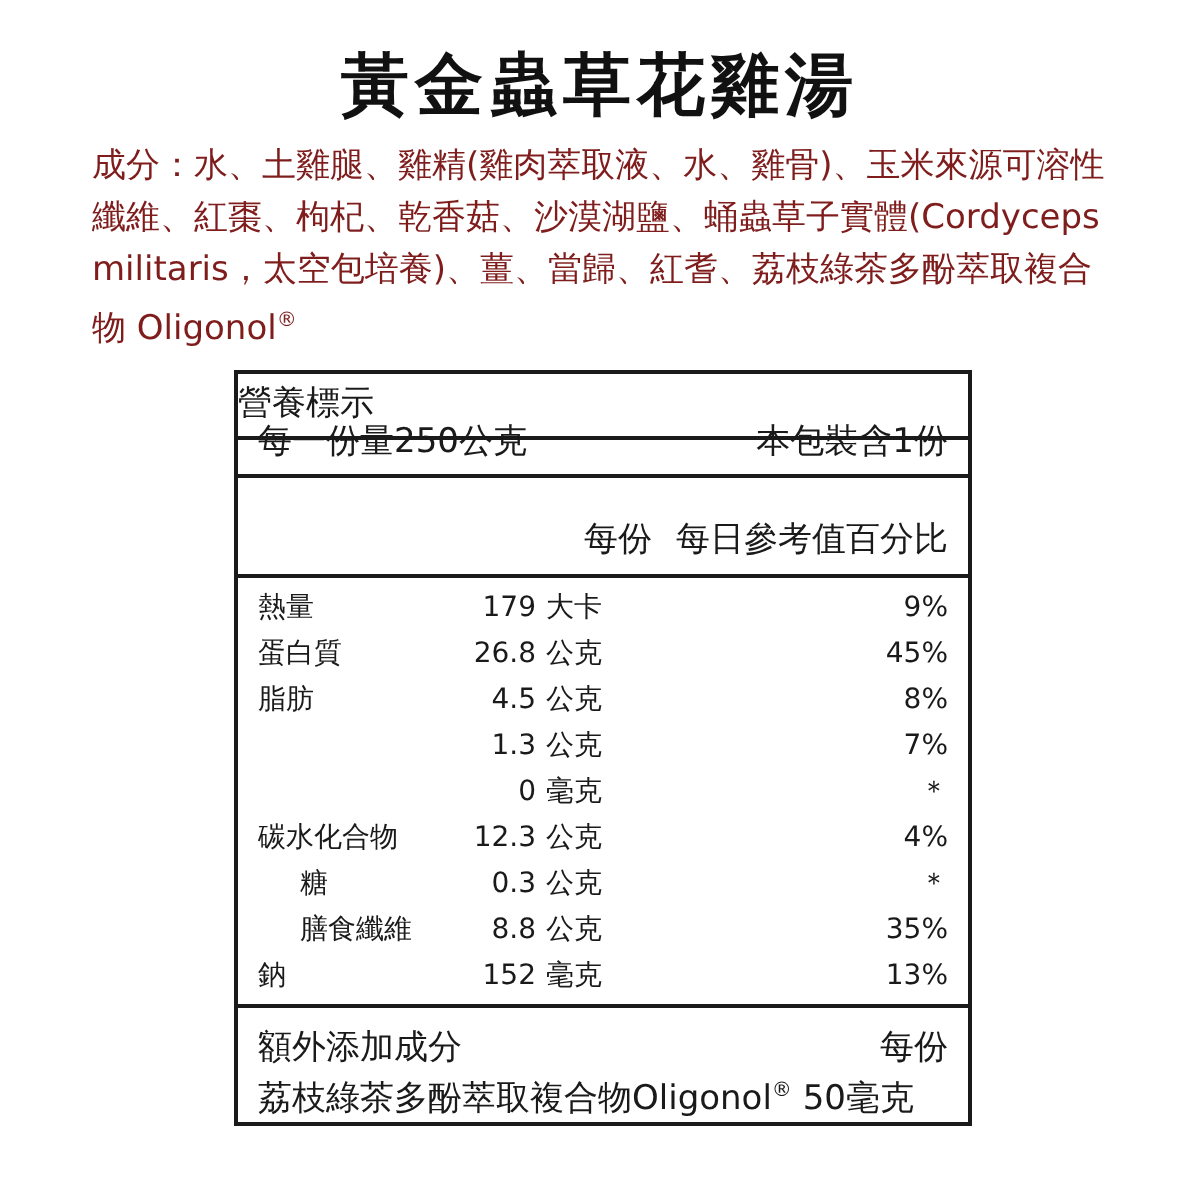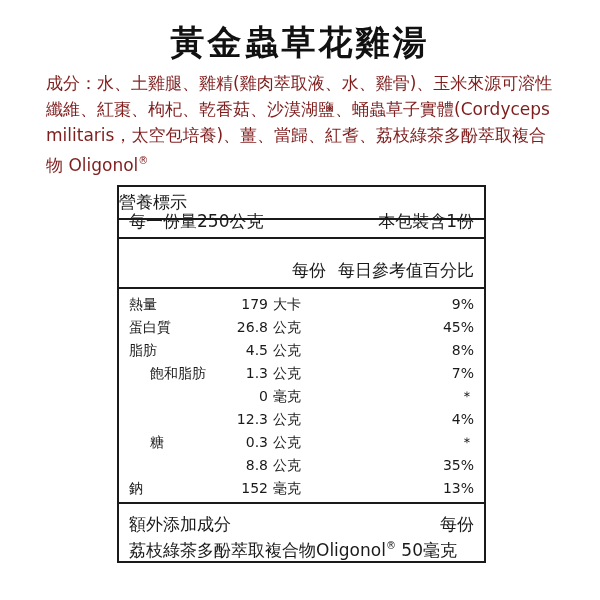--- a/index.html
+++ b/index.html
@@ -63,42 +63,43 @@
       <span class="unit">公克</span>
       <span class="pct">45%</span>
     </div>
     <div class="nut" style="top:50px">
       <span class="name">脂肪</span>
       <span class="amt">4.5</span>
       <span class="unit">公克</span>
       <span class="pct">8%</span>
     </div>
     <div class="nut" style="top:73px">
-      <span class="name sub">飽和脂肪</span>
       <span class="amt">1.3</span>
       <span class="unit">公克</span>
       <span class="pct">7%</span>
     </div>
     <div class="nut" style="top:96px">
       <span class="amt">0</span>
       <span class="unit">毫克</span>
       <span class="pct">＊</span>
     </div>
     <div class="nut" style="top:119px">
+      <span class="name">碳水化合物</span>
       <span class="amt">12.3</span>
       <span class="unit">公克</span>
       <span class="pct">4%</span>
     </div>
     <div class="nut" style="top:142px">
       <span class="name sub">糖</span>
       <span class="amt">0.3</span>
       <span class="unit">公克</span>
       <span class="pct">＊</span>
     </div>
     <div class="nut" style="top:165px">
+      <span class="name sub">膳食纖維</span>
       <span class="amt">8.8</span>
       <span class="unit">公克</span>
       <span class="pct">35%</span>
     </div>
     <div class="nut" style="top:188px">
       <span class="name">鈉</span>
       <span class="amt">152</span>
       <span class="unit">毫克</span>
       <span class="pct">13%</span>
     </div>

